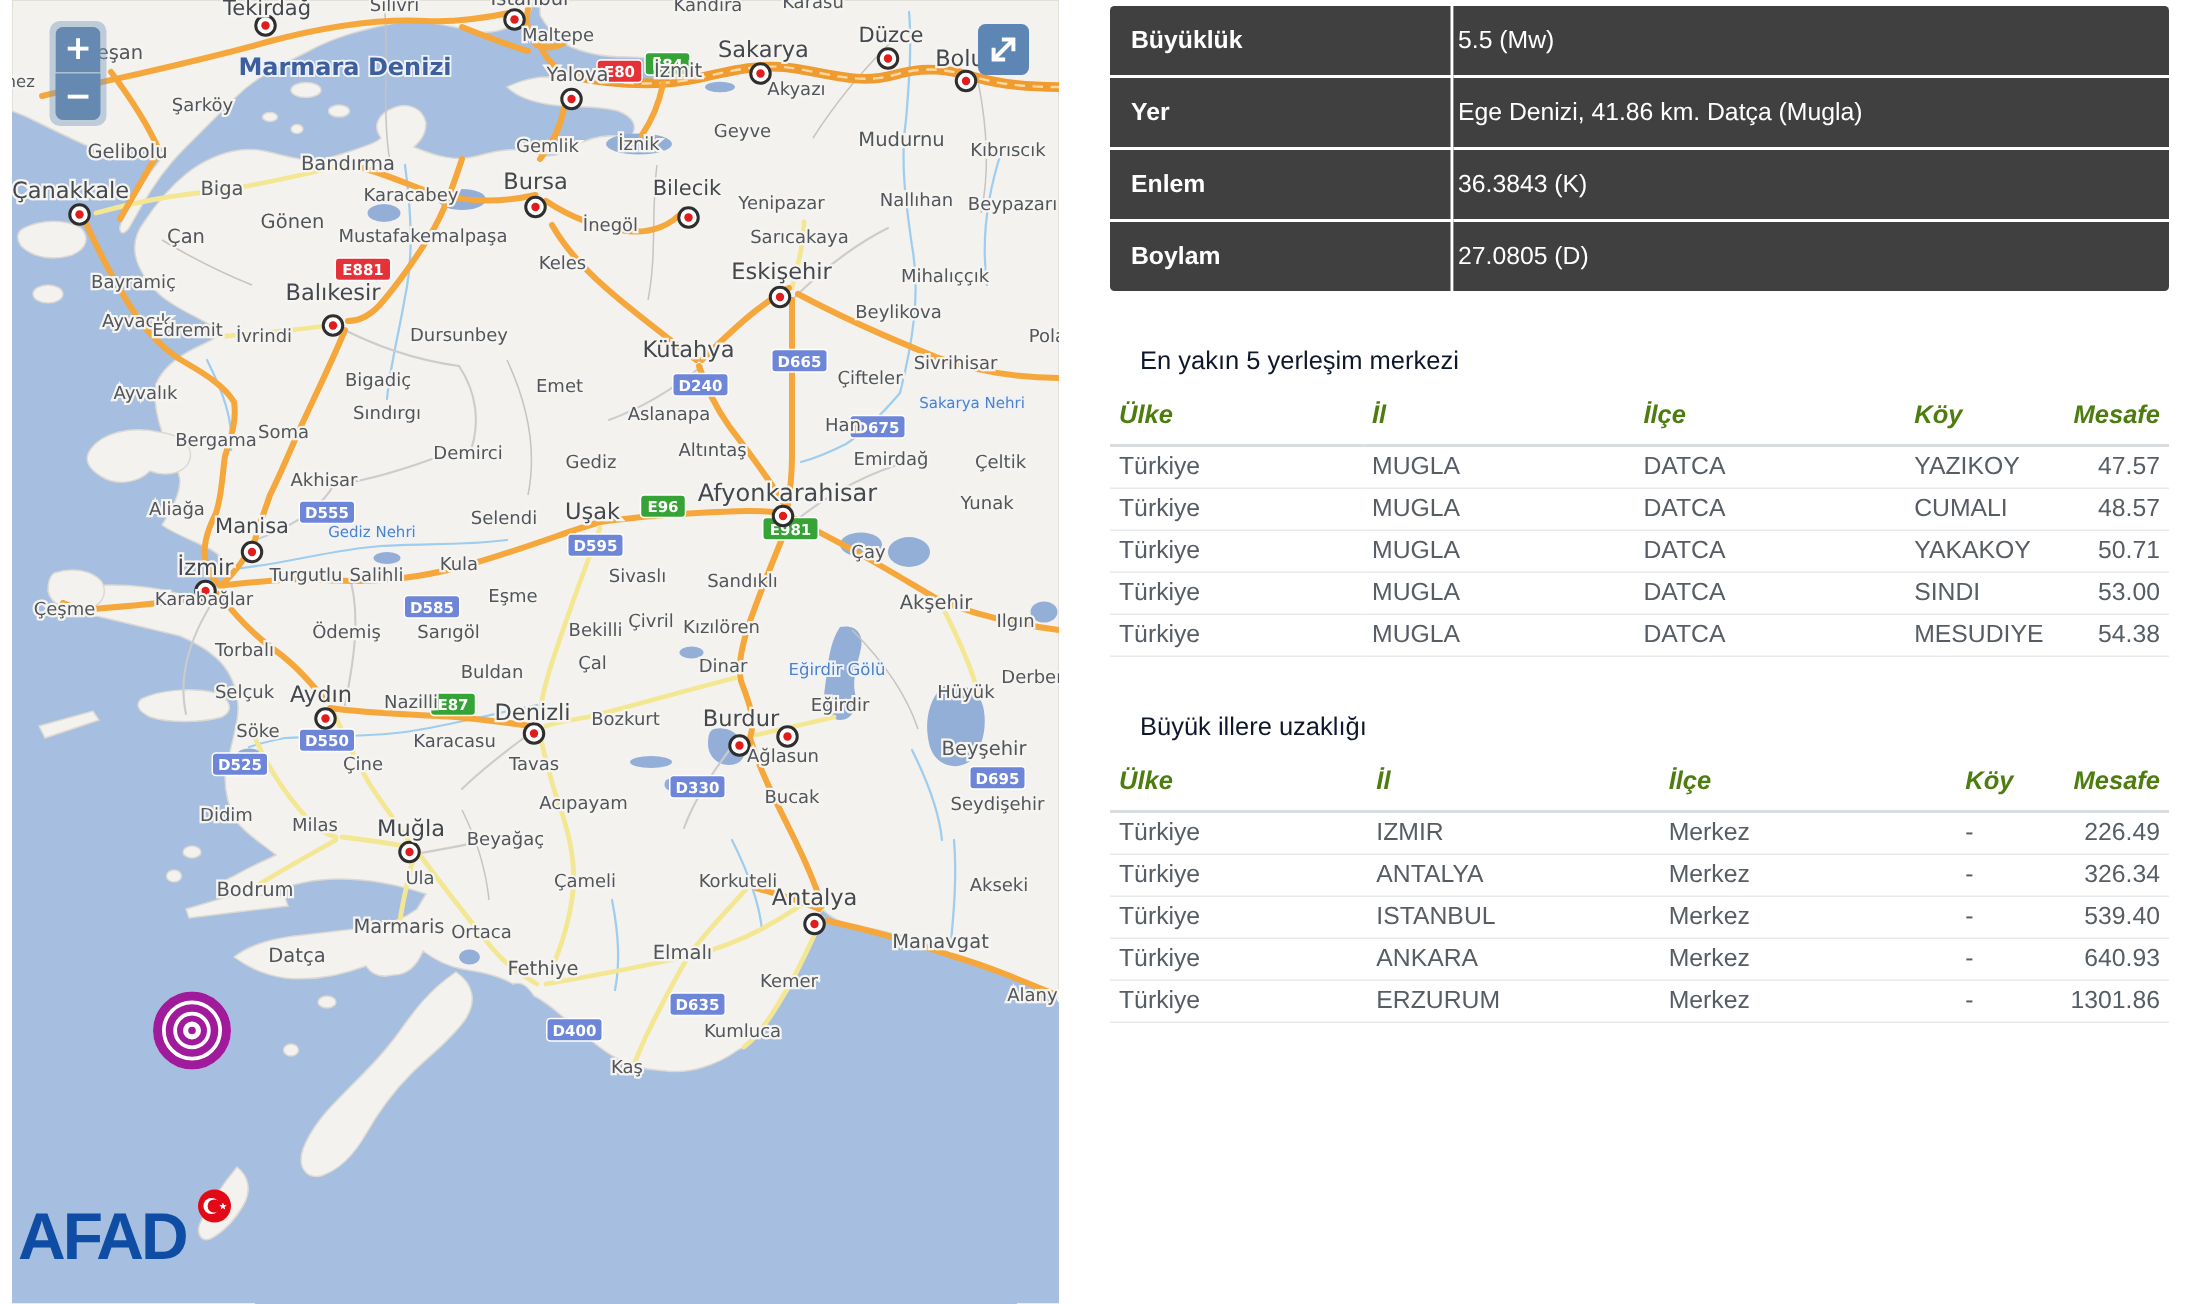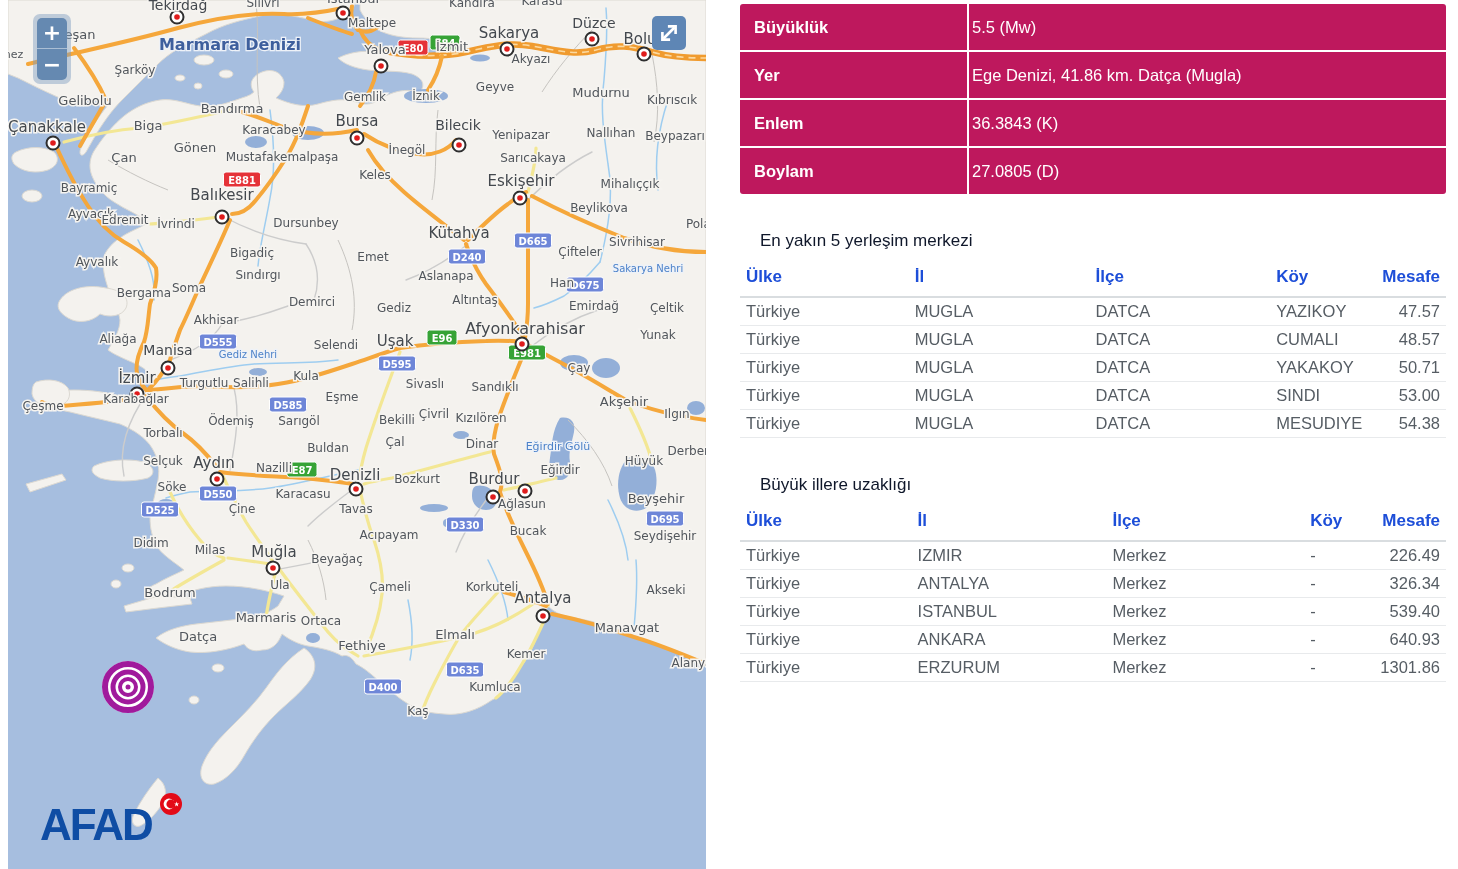--- a/index.html
+++ b/index.html
@@ -28,38 +28,38 @@
   .btext{font-family:"DejaVu Sans",sans-serif;font-weight:bold;fill:#fff;text-anchor:middle;font-size:10px;}
 
   .zoomctl{position:absolute;left:25px;top:14px;width:38px;padding:4px;box-sizing:border-box;
     background:rgba(125,155,190,.45);border-radius:7px;}
   .zoomctl button{display:block;width:30px;height:31px;border:none;background:#6589b1;color:#fff;
     font-size:22px;font-weight:bold;line-height:28px;padding:0;cursor:pointer;font-family:"DejaVu Sans",sans-serif;}
   .zoomctl button:first-child{border-radius:5px 5px 0 0;border-bottom:1px solid rgba(255,255,255,.45);}
   .zoomctl button:last-child{border-radius:0 0 5px 5px;}
   .fsbtn{position:absolute;left:644px;top:16px;width:34px;height:34px;border:none;border-radius:5px;
     background:#5e86b5;cursor:pointer;padding:6px;box-sizing:border-box;}
-  .afad{position:absolute;left:32px;top:800px;font-weight:900;font-size:44px;letter-spacing:-2px;
+  .afad{position:absolute;left:4px;top:800px;font-weight:900;font-size:44px;letter-spacing:-2px;
     color:#0f4da4;font-family:"Liberation Sans",sans-serif;}
   .afad .flag{position:absolute;left:119px;top:-8px;}
 
   
   .panel{position:absolute;left:740px;top:4px;width:706px;}
   table{border-collapse:separate;border-spacing:0;width:100%;}
   .detail{border-radius:3px;overflow:hidden;}
-  .detail td{background:#be185d;color:#fff;height:44px;font-size:16.5px;vertical-align:middle;
+  .detail td{background:#404040;color:#fff;height:44px;font-size:16.5px;vertical-align:middle;
     border-bottom:2px solid #fff;}
   .detail tr:last-child td{border-bottom:none;}
   .detail td.lab{width:212px;font-weight:bold;padding-left:14px;border-right:2px solid #fff;}
   .detail td.val{padding-left:3px;}
 
   .sec-title{margin:37px 0 6px 20px;color:#0f172a;font-size:17px;}
   .list{font-size:16.5px;color:#565d64;}
-  .list th{text-align:left;color:#1d4ed8;font-size:17px;font-weight:bold;padding:10px 6px 9px 6px;
-    border-bottom:2px solid #d9dde0;}
+  .list th{text-align:left;color:#4d7c0f;font-size:17px;font-weight:bold;padding:10px 6px 9px 6px;
+    border-bottom:2px solid #d9dde0;font-style:italic;}
   .list td{padding:4px 6px;border-bottom:1px solid #e8eaec;}
   .list th:last-child,.list td:last-child{text-align:right;}
   #t-nearest th:nth-child(1){width:167px}#t-nearest th:nth-child(2){width:180px}
   #t-nearest th:nth-child(3){width:180px}#t-nearest th:nth-child(4){width:95px}
   #t-cities th:nth-child(1){width:167px}#t-cities th:nth-child(2){width:190px}
   #t-cities th:nth-child(3){width:195px}#t-cities th:nth-child(4){width:60px}
 </style>
 </head>
 <body>
 

